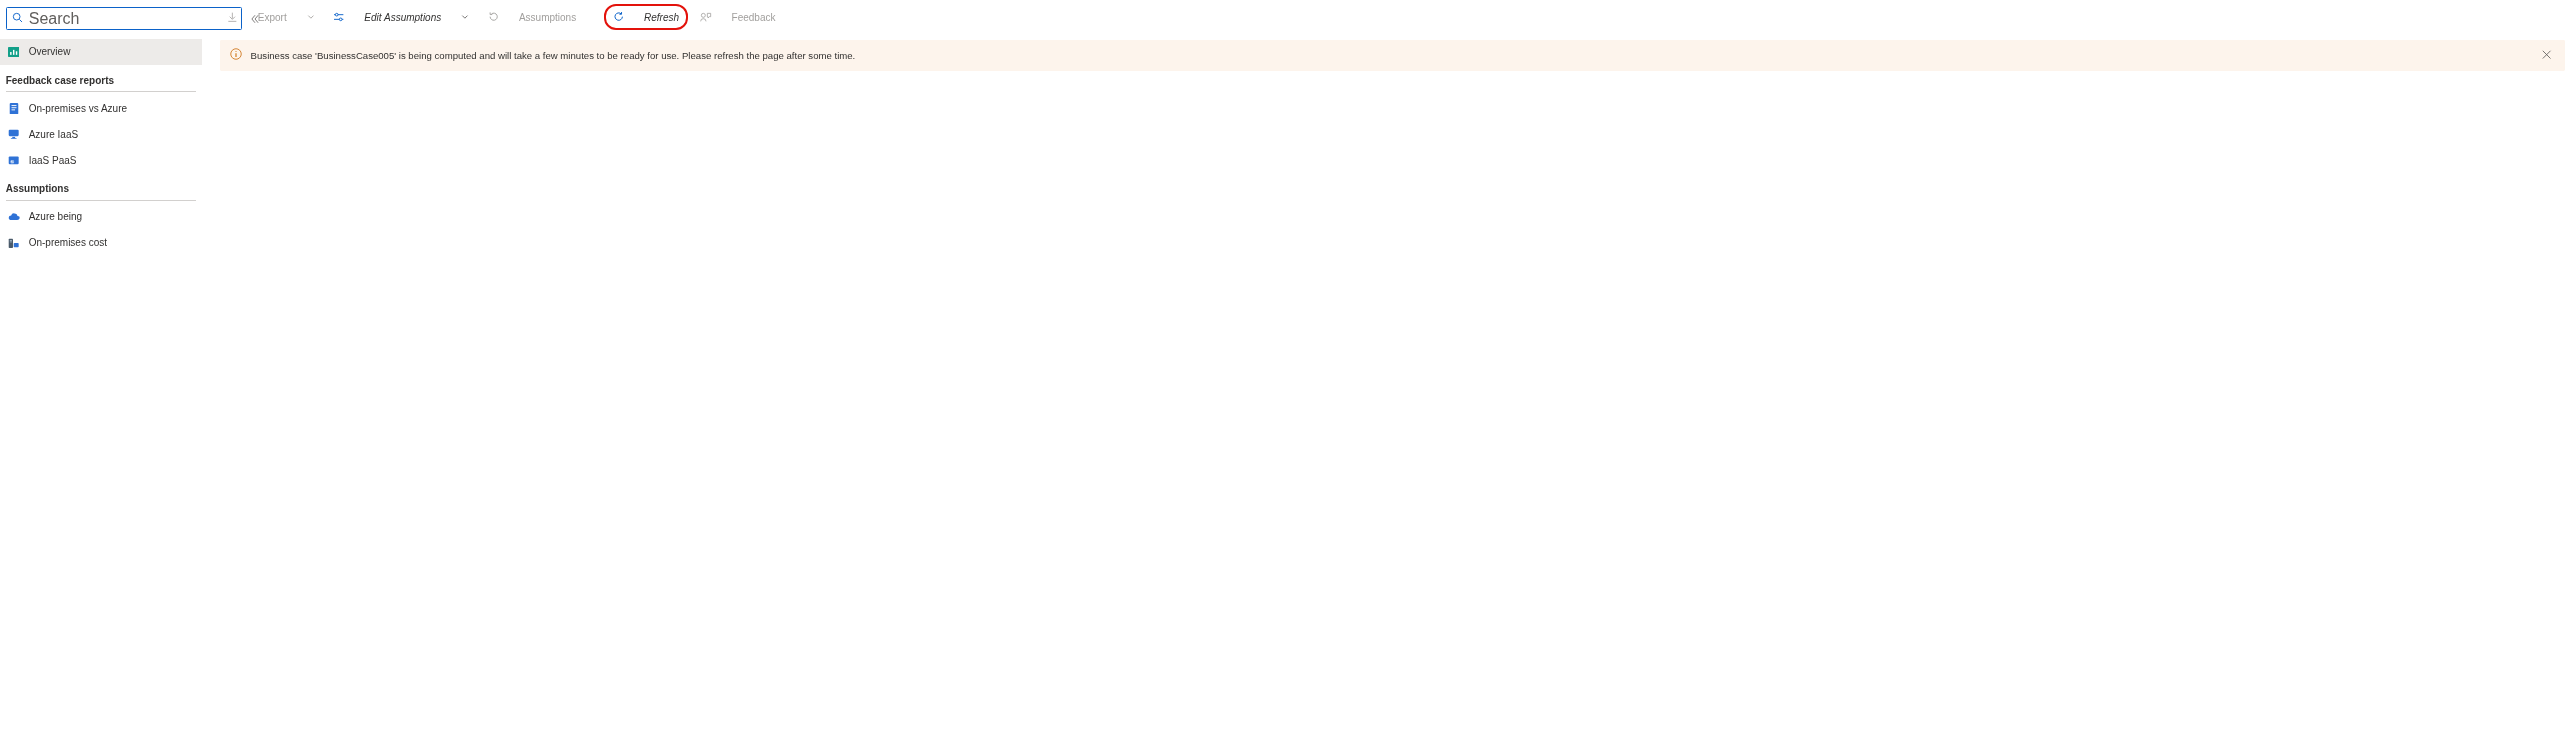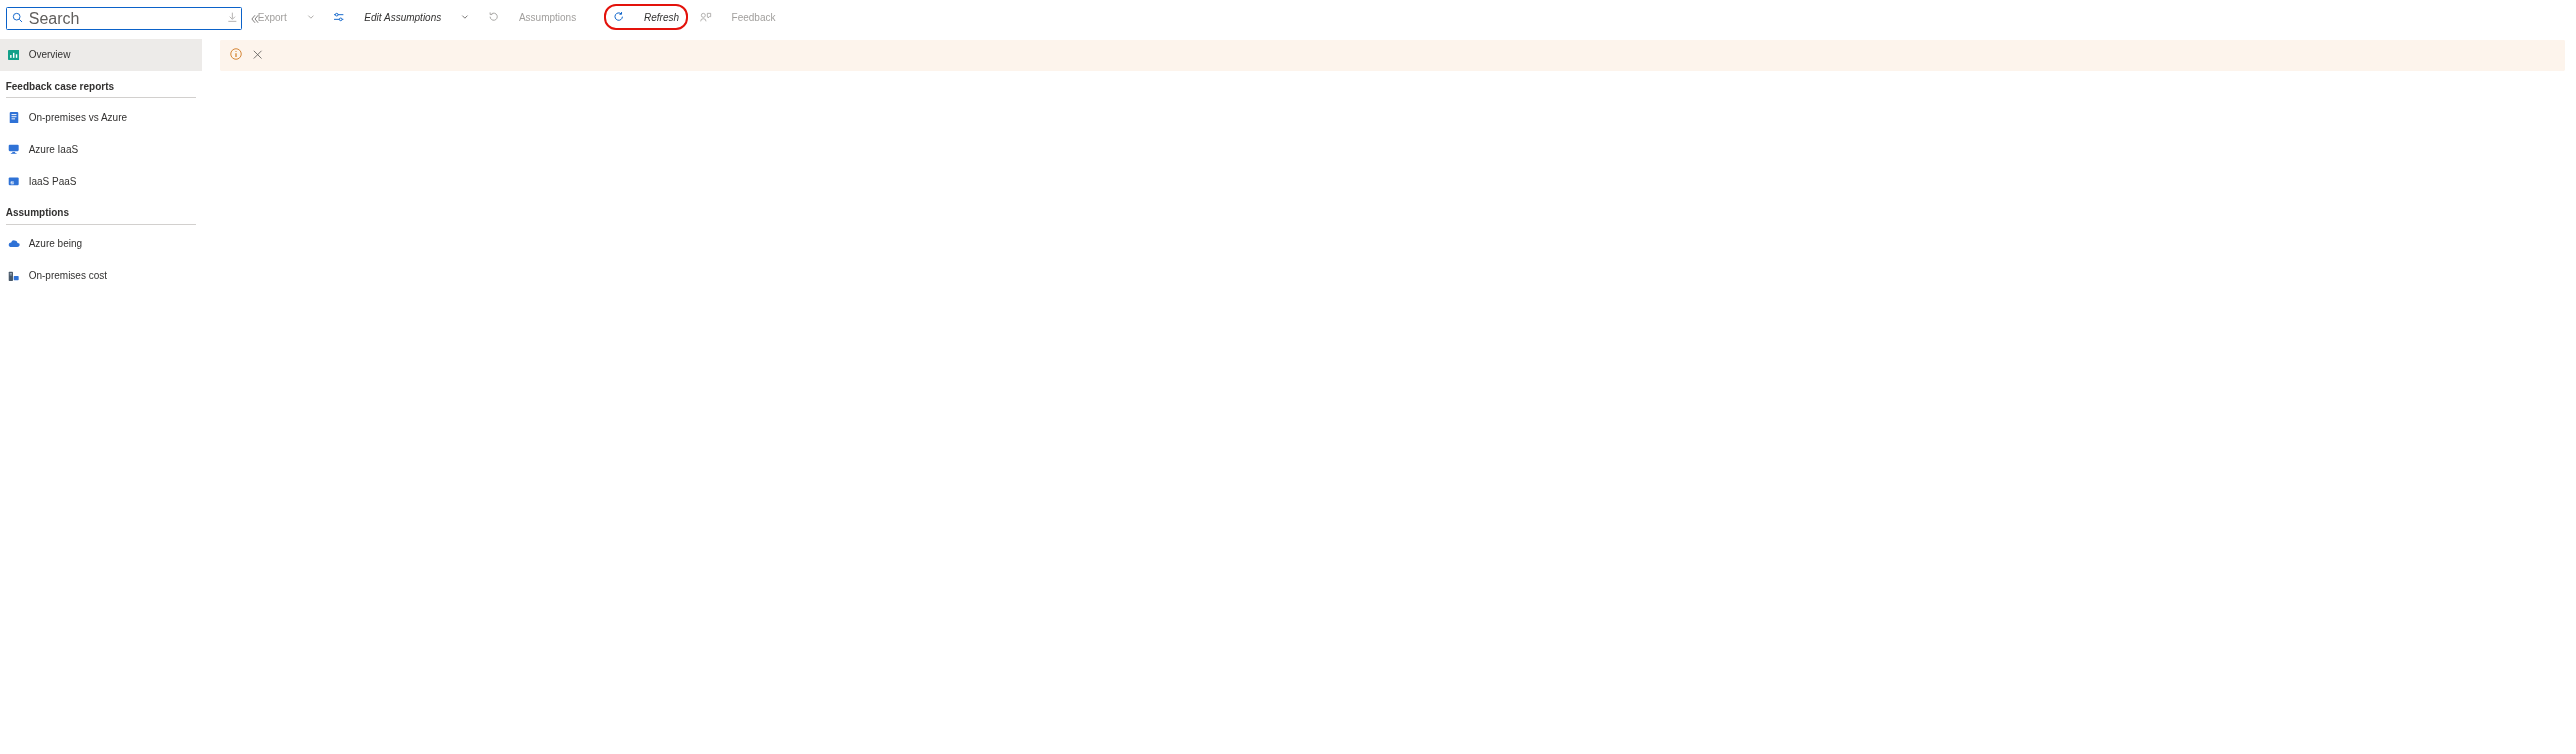--- a/index.html
+++ b/index.html
@@ -49,21 +49,21 @@
     .collapse-btn {
       width: 17px;
       height: 17px;
       display: flex;
       align-items: center;
       justify-content: center;
       cursor: pointer;
       color: #605e5c;
     }
     .nav-item {
-      height: 32px;
+      height: 26px;
       display: flex;
       align-items: center;
       padding: 0 7.1px;
       gap: 8.6px;
       cursor: pointer;
       color: #323130;
     }
     .nav-item.selected {
       background: #edebe9;
     }
@@ -314,20 +314,21 @@
   </div>
 
   <div class="info-bar">
     <span>
       <svg width="12" height="12" viewBox="0 0 16 16" fill="none" stroke="#d07b24" stroke-width="1.2">
         <circle cx="8" cy="8" r="7"></circle>
         <line x1="8" y1="4.3" x2="8" y2="5.3" stroke-width="1.6"></line>
         <line x1="8" y1="7" x2="8" y2="12" stroke-width="1.6"></line>
       </svg>
     </span>
+    <span class="info-text">Business case 'BusinessCase005' is being computed and will take a few minutes to be ready for use. Please refresh the page after some time.</span>
     <span class="close">
       <svg width="9.3" height="9.3" viewBox="0 0 12 12" fill="none" stroke="#605e5c" stroke-width="1.1">
         <line x1="1" y1="1" x2="11" y2="11"></line>
           <line x1="11" y1="1" x2="1" y2="11"></line>
       </svg>
     </span>
   </div>
 
 </main>
 

